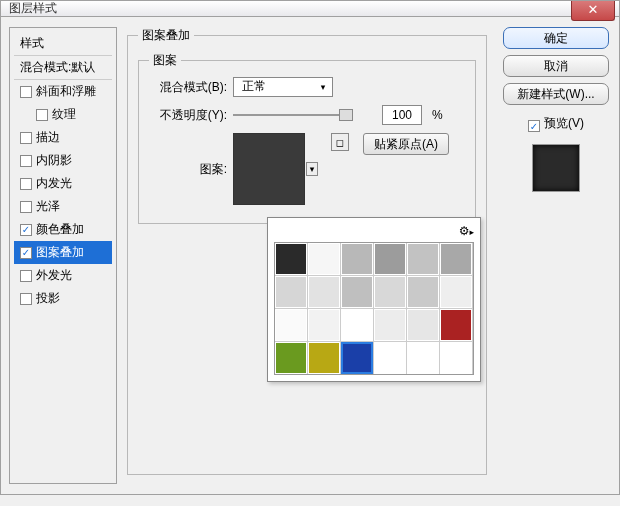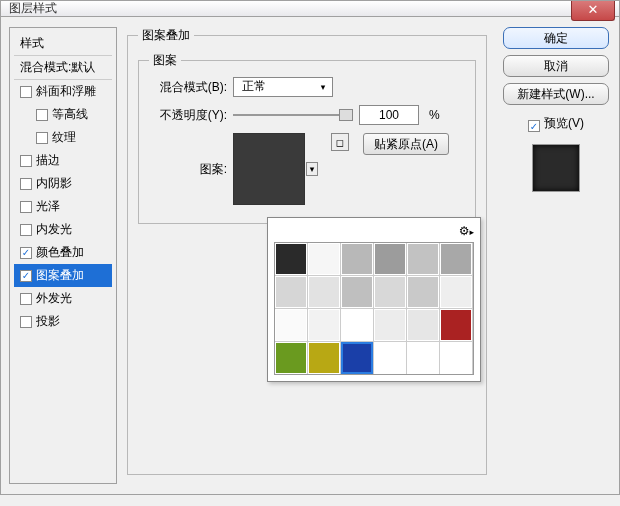--- a/index.html
+++ b/index.html
@@ -20,21 +20,21 @@
 fieldset { border: 1px solid #b8b8b8; padding: 8px 10px 10px; margin-bottom: 8px; }
 fieldset.outer { height: 448px; }
 legend { padding: 0 4px; }
 .row { display: flex; align-items: center; margin-bottom: 8px; gap: 6px; }
 .row-label { width: 78px; text-align: right; }
 .combo { width: 100px; height: 20px; border: 1px solid #888; background: #fff; display: flex; align-items: flex-start; padding: 0 8px; position: relative; }
 .combo .arrow { position: absolute; right: 2px; top: 2px; width: 14px; height: 14px; display: flex; align-items: center; justify-content: center; font-size: 9px; }
 .slider { width: 120px; height: 16px; position: relative; }
 .slider-track { position: absolute; top: 7px; left: 0; right: 0; height: 2px; background: #999; }
 .slider-thumb { position: absolute; right: 0; top: 2px; width: 14px; height: 12px; background: #ddd; border: 1px solid #888; }
-.num-input { width: 60px; height: 20px; border: 1px solid #888; background: #fff; text-align: center; }
+.num-input { width: 40px; height: 20px; border: 1px solid #888; background: #fff; text-align: center; margin-left: 23px; }
 .pct { margin-left: 4px; }
 .pattern-preview { width: 72px; height: 72px; border: 1px solid #333; background: #3a3a3a; position: relative; margin-right: 2px; }
 .pattern-preview .dd { position: absolute; right: -14px; top: 50%; width: 12px; height: 14px; border: 1px solid #888; background: #eee; display:flex; align-items:center; justify-content:center; font-size:9px; transform:translateY(-50%);}
 .small-icon { width:18px; height:18px; border:1px solid #888; background:#eee; display:inline-flex; align-items:center; justify-content:center; font-size:10px; margin-left:18px;}
 .snap-btn { height: 22px; padding: 0 10px; border: 1px solid #888; border-radius: 3px; background: linear-gradient(#fafafa,#e0e0e0); cursor: pointer; margin-left: 8px;}
 .picker { position: absolute; left: 150px; top: 190px; width: 214px; background: #fff; border: 1px solid #888; box-shadow: 2px 2px 4px rgba(0,0,0,0.2); padding: 6px; }
 .picker-head { display:flex; justify-content:flex-end; padding-bottom:4px;}
 .gear { font-size:12px; cursor:pointer; }
 .swatch-grid { display: grid; grid-template-columns: repeat(6, 32px); gap: 1px; background: #ccc; border: 1px solid #999; }
 .sw { width: 32px; height: 32px; background: #ccc; border: 1px solid #fff; cursor:pointer; }
@@ -58,41 +58,37 @@
   <div class="left-panel">
     <div class="left-header">样式</div>
     <div class="left-subheader">混合模式:默认</div>
     <div id="style-items">
         <div class="style-item">
           <span class="cb"></span>
           <span>斜面和浮雕</span>
         </div>
         <div class="style-item sub">
           <span class="cb"></span>
-          <span>等高线</span>
-        </div>
-        <div class="style-item sub">
-          <span class="cb"></span>
           <span>纹理</span>
         </div>
         <div class="style-item">
           <span class="cb"></span>
           <span>描边</span>
         </div>
         <div class="style-item">
           <span class="cb"></span>
           <span>内阴影</span>
         </div>
         <div class="style-item">
           <span class="cb"></span>
-          <span>光泽</span>
+          <span>内发光</span>
         </div>
         <div class="style-item">
           <span class="cb"></span>
-          <span>内发光</span>
+          <span>光泽</span>
         </div>
         <div class="style-item">
           <span class="cb checked"></span>
           <span>颜色叠加</span>
         </div>
         <div class="style-item selected">
           <span class="cb checked"></span>
           <span>图案叠加</span>
         </div>
         <div class="style-item">

